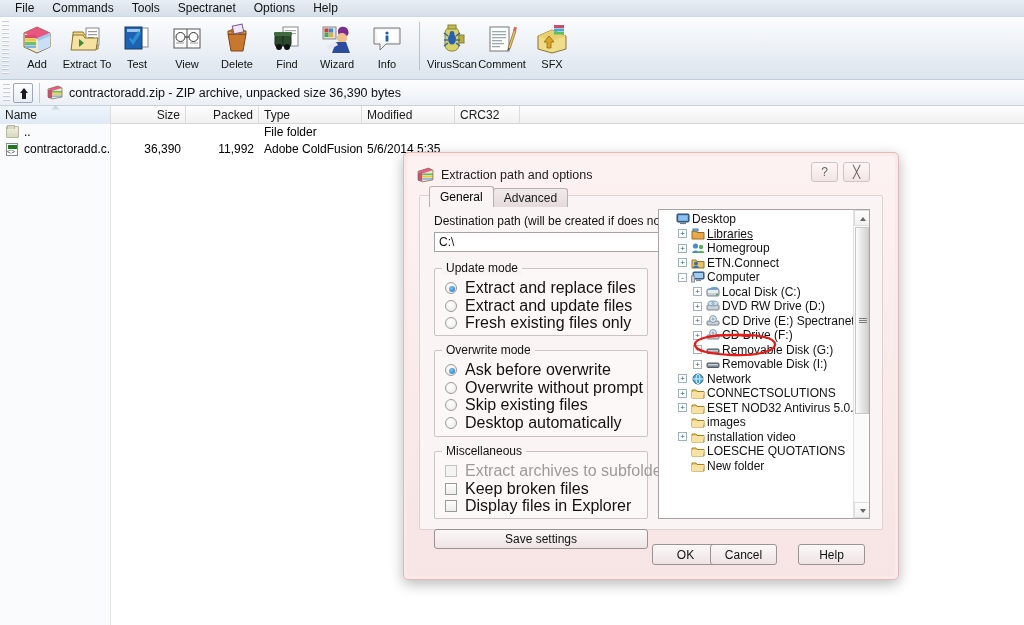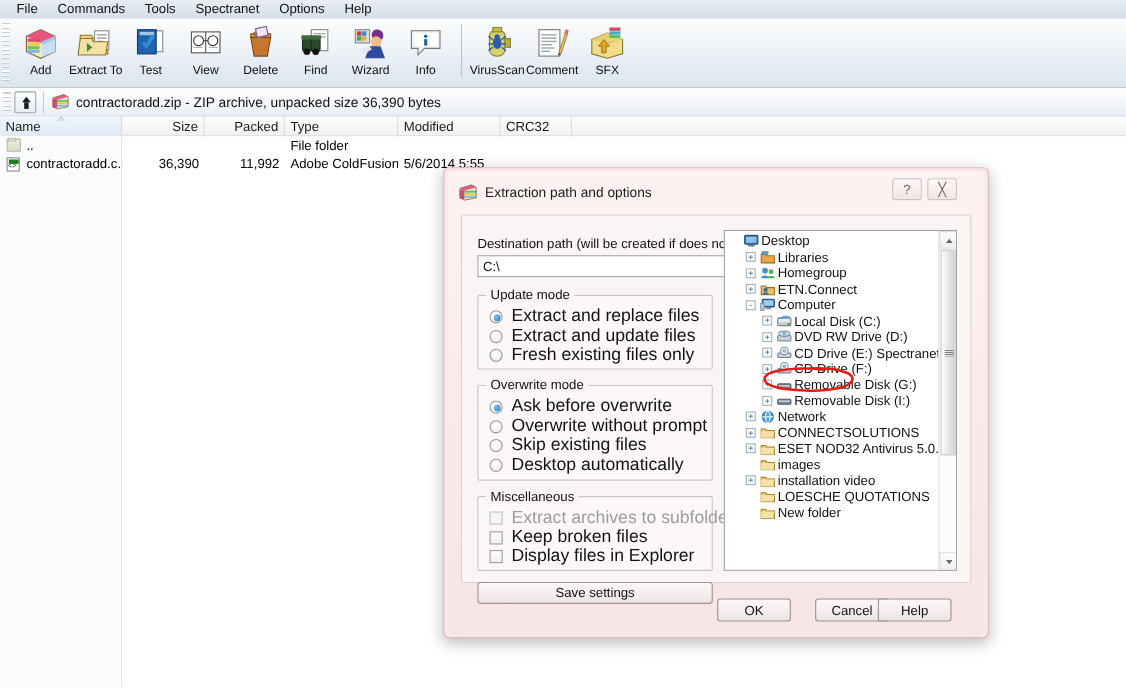--- a/index.html
+++ b/index.html
@@ -158,21 +158,21 @@
     border-left:3px solid transparent;border-right:3px solid transparent;}
   .vsb .arw.up:after{ border-bottom:4px solid #666;}
   .vsb .arw.dn:after{ border-top:4px solid #666;}
   .vsb .thumb{ position:absolute; left:1px; width:14px;
     background:linear-gradient(to right,#fdfdfd,#e6e6e6 50%,#d3d3d3); border:1px solid #c8c8c8;}
   .vsb .thumb .grip{ position:absolute; left:3px; top:50%; margin-top:-3px; width:8px; height:6px;
     background:repeating-linear-gradient(to bottom,#7d7d7d 0,#7d7d7d 1px,transparent 1px,transparent 2px);}
 
   .dlg-footer{ position:absolute; left:0; right:0; bottom:10px; height:22px;}
   .fbtn{ position:absolute; width:67px; height:21px; }
-  .fbtn.ok{ right:176px;} .fbtn.cancel{ right:87px;} .fbtn.help{ right:30px;}
+  .fbtn.ok{ right:176px;} .fbtn.cancel{ right:118px;} .fbtn.help{ right:30px;}
 
   .redcircle{ position:absolute; left:692px; top:333px; width:86px; height:24px; pointer-events:none;}
   svg{ display:block; }
 </style>
 </head>
 <body>
 
 <div class="app">
 
   <div class="menubar" id="menubar">
@@ -388,21 +388,21 @@
           <div class="cell num" style="left: 186px; width: 73px; padding-left: 5px; padding-right: 5px;"></div>
           <div class="cell" style="left: 259px; width: 103px; padding-left: 5px; padding-right: 5px;">File folder</div>
           <div class="cell" style="left: 362px; width: 93px; padding-left: 5px; padding-right: 5px;"></div>
           <div class="cell" style="left: 455px; width: 65px; padding-left: 5px; padding-right: 5px;"></div>
         </div>
         <div class="flrow" style="top: 17px;">
           <div class="cell" style="left: 0px; width: 111px; padding-left: 24px; padding-right: 5px;">contractoradd.c...<span class="cf-ico"></span></div>
           <div class="cell num" style="left: 111px; width: 75px; padding-left: 5px; padding-right: 5px;">36,390</div>
           <div class="cell num" style="left: 186px; width: 73px; padding-left: 5px; padding-right: 5px;">11,992</div>
           <div class="cell" style="left: 259px; width: 103px; padding-left: 5px; padding-right: 5px;">Adobe ColdFusion...</div>
-          <div class="cell" style="left: 362px; width: 93px; padding-left: 5px; padding-right: 5px;">5/6/2014 5:55</div>
+          <div class="cell" style="left: 362px; width: 93px; padding-left: 5px; padding-right: 5px;">5/6/2014 5:35</div>
           <div class="cell" style="left: 455px; width: 65px; padding-left: 5px; padding-right: 5px;"></div>
         </div>
       </div>
   </div>
 
   <div class="dlg">
     <div class="dlg-inner">
 
       <div class="dlg-title">
         <span class="dlg-icon">
@@ -416,20 +416,24 @@
             <polygon points="1,4 11,1 15,3 15,12 5,14 1,12" fill="none" stroke="#7a6a4a" stroke-width=".7"></polygon>
           </svg>
         </span>
         <span class="tx">Extraction path and options</span>
       </div>
       <div class="btn-sm btn-help">?</div>
       <div class="btn-sm btn-close">╳</div>
 
       <div class="panel">
 
+        <div class="tabs" id="tabbar">
+            <div class="tab active">General</div>
+            <div class="tab">Advanced</div>
+          </div>
 
         <div class="lbl-dest">Destination path (will be created if does not exist)</div>
         <div class="destinput">
           <span>C:\</span>
           <span class="caret"></span>
         </div>
 
         <div class="btn btn-display">Display</div>
         <div class="btn btn-newfolder">New folder</div>
 
@@ -476,21 +480,21 @@
                 <span class="tx" style="left: 33px;">Desktop</span>
               </div>
               <div class="tnode">
                 <span class="plus" style="left: 19px;">+</span>
                 <span class="ic" style="left: 32px;">
                   <svg width="14" height="12" viewBox="0 0 14 12">
                     <path d="M1,3 L5,3 L6,4.5 L13,4.5 L13,11 L1,11 Z" fill="#e8a84a" stroke="#9a6c18"></path>
                     <rect x="2" y="1" width="5" height="2" fill="#8ec3e8" stroke="#4a7ba8"></rect>
                   </svg>
                 </span>
-                <span class="tx" style="left: 48px;">Libraries</span>
+                <span class="tx" style="left: 48px; text-decoration: underline;">Libraries</span>
               </div>
               <div class="tnode">
                 <span class="plus" style="left: 19px;">+</span>
                 <span class="ic" style="left: 32px;">
                   <svg width="14" height="12" viewBox="0 0 14 12">
                     <circle cx="4.5" cy="4" r="2.6" fill="#4a8ad0"></circle>
                     <path d="M1,11 C1,7.5 8,7.5 8,11 Z" fill="#4a8ad0"></path>
                     <circle cx="10" cy="5" r="2.2" fill="#5ab05a"></circle>
                     <path d="M6.5,11 C6.5,8 13.5,8 13.5,11 Z" fill="#5ab05a"></path>
                   </svg>

